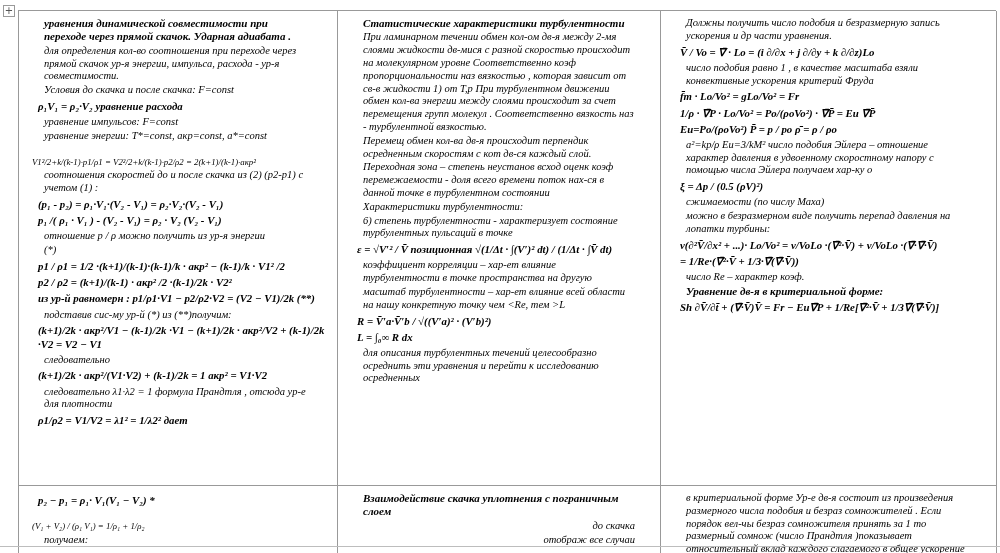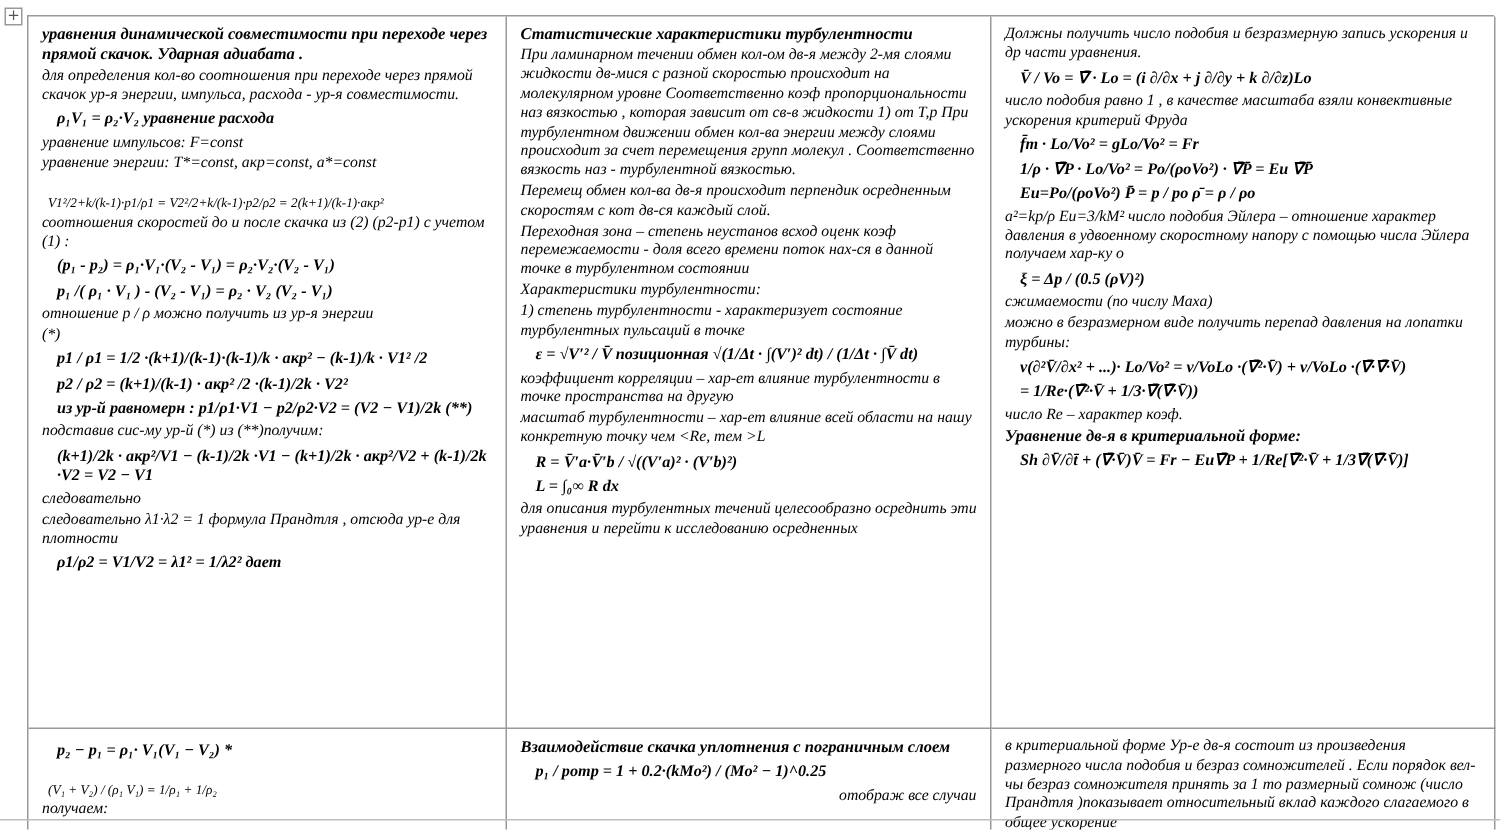--- a/index.html
+++ b/index.html
@@ -32,21 +32,21 @@
     border-left: 1px solid #999;
     background: #fff;
   }
   .cell {
     border-right: 1px solid #999;
     border-bottom: 1px solid #999;
     padding: 5px 9px 4px 9px;
     overflow: hidden;
   }
   .blk {
-    margin: 1px 0;
+    margin: 1px 16px;
     font-style: italic;
     font-size: 10.5px;
     line-height: 1.22;
   }
   .s-t { font-weight: bold; font-size: 11px; }
   .s-n { }
   .s-f { margin: 3px 0 3px 10px; font-size: 10.8px; font-weight: bold; }
   .s-fs { margin: 14px 0 2px 4px; font-size: 8.8px; }
   .al-r { text-align: right; }
   .bottom-rule {
@@ -59,45 +59,47 @@
 <body>
 
 <div class="table-handle">
   <span>+</span>
 </div>
 
 <div class="tbl">
   <div class="cell">
       <p class="blk s-t">уравнения динамической совместимости при переходе через прямой скачок. Ударная адиабата .</p>
       <p class="blk s-n">для определения кол-во соотношения при переходе через прямой скачок ур-я энергии, импульса, расхода  - ур-я совместимости.</p>
+      <p class="blk s-n">Условия до скачка и после скачка: F=const</p>
       <p class="blk s-f">ρ₁V₁ = ρ₂·V₂         уравнение расхода</p>
       <p class="blk s-n">уравнение импульсов: F=const</p>
       <p class="blk s-n">уравнение энергии: T*=const, aкр=const, a*=const</p>
       <p class="blk s-fs">V1²/2+k/(k-1)·p1/ρ1 = V2²/2+k/(k-1)·p2/ρ2 = 2(k+1)/(k-1)·aкр²</p>
       <p class="blk s-n">соотношения скоростей до и после скачка  из (2) (p2-p1) с учетом (1) :</p>
       <p class="blk s-f">(p₁ - p₂) = ρ₁·V₁·(V₂ - V₁) = ρ₂·V₂·(V₂ - V₁)</p>
       <p class="blk s-f">p₁ /( ρ₁ · V₁ ) - (V₂ - V₁) = ρ₂ · V₂ (V₂ - V₁)</p>
       <p class="blk s-n">отношение    p / ρ    можно получить из ур-я энергии</p>
       <p class="blk s-n">(*)</p>
       <p class="blk s-f">p1 / ρ1 = 1/2 ·(k+1)/(k-1)·(k-1)/k · aкр² − (k-1)/k · V1² /2</p>
       <p class="blk s-f">p2 / ρ2 = (k+1)/(k-1) · aкр² /2 ·(k-1)/2k · V2²</p>
       <p class="blk s-f">из ур-й равномерн :  p1/ρ1·V1 − p2/ρ2·V2 = (V2 − V1)/2k   (**)</p>
       <p class="blk s-n">подставив сис-му ур-й (*) из (**)получим:</p>
       <p class="blk s-f">(k+1)/2k · aкр²/V1 − (k-1)/2k ·V1 − (k+1)/2k · aкр²/V2 + (k-1)/2k ·V2 = V2 − V1</p>
       <p class="blk s-n">следовательно</p>
+      <p class="blk s-f">(k+1)/2k · aкр²/(V1·V2) + (k-1)/2k = 1        aкр² = V1·V2</p>
       <p class="blk s-n">следовательно  λ1·λ2 = 1  формула Прандтля , отсюда ур-е для плотности</p>
       <p class="blk s-f">ρ1/ρ2 = V1/V2 = λ1² = 1/λ2²       дает</p>
     </div>
   <div class="cell">
       <p class="blk s-t">Статистические характеристики турбулентности</p>
       <p class="blk s-n">При ламинарном течении обмен кол-ом дв-я между 2-мя слоями жидкости дв-мися с разной скоростью происходит на молекулярном уровне Соответственно коэф пропорциональности наз вязкостью , которая зависит от св-в жидкости 1) от T,p  При турбулентном движении обмен кол-ва энергии между слоями происходит за счет перемещения групп молекул . Соответственно вязкость наз -  турбулентной вязкостью.</p>
       <p class="blk s-n">Перемещ обмен кол-ва дв-я происходит перпендик осредненным скоростям с кот дв-ся каждый слой.</p>
       <p class="blk s-n">Переходная зона – степень неустанов всход оценк коэф перемежаемости  - доля всего времени поток нах-ся в данной точке в турбулентном состоянии</p>
       <p class="blk s-n">Характеристики турбулентности:</p>
-      <p class="blk s-n">1) степень турбулентности  - характеризует состояние турбулентных пульсаций в точке</p>
+      <p class="blk s-n">6) степень турбулентности  - характеризует состояние турбулентных пульсаций в точке</p>
       <p class="blk s-f">ε = √V′² / V̄     позиционная      √(1/Δt · ∫(V′)² dt) / (1/Δt · ∫V̄ dt)</p>
       <p class="blk s-n">коэффициент корреляции – хар-ет влияние турбулентности в точке пространства на другую</p>
       <p class="blk s-n">масштаб турбулентности – хар-ет влияние всей области на нашу конкретную точку          чем &lt;Re, тем &gt;L</p>
       <p class="blk s-f">R = V̄′a·V̄′b / √((V′a)² · (V′b)²)</p>
       <p class="blk s-f">L = ∫₀∞ R dx</p>
       <p class="blk s-n">для описания турбулентных течений целесообразно осреднить эти уравнения и перейти к исследованию осредненных</p>
     </div>
   <div class="cell">
       <p class="blk s-n">Должны получить число подобия и безразмерную запись ускорения и др части уравнения.</p>
       <p class="blk s-f">V̄ / Vo = ∇̄ · Lo = (i ∂/∂x + j ∂/∂y + k ∂/∂z)Lo</p>
@@ -115,21 +117,21 @@
       <p class="blk s-t">Уравнение дв-я в критериальной форме:</p>
       <p class="blk s-f">Sh ∂V̄/∂t̄ + (∇̄·V̄)V̄ = Fr − Eu∇̄P + 1/Re[∇̄²·V̄ + 1/3∇̄(∇̄·V̄)]</p>
     </div>
   <div class="cell">
       <p class="blk s-f">p₂ − p₁ = ρ₁· V₁(V₁ − V₂)          *</p>
       <p class="blk s-fs">(V₁ + V₂) / (ρ₁ V₁)  =  1/ρ₁ + 1/ρ₂</p>
       <p class="blk s-n">получаем:</p>
     </div>
   <div class="cell">
       <p class="blk s-t">Взаимодействие скачка уплотнения с пограничным слоем</p>
-      <p class="blk s-f">p₁ / pотр  =  1 + 0.2·(kMo²) / (Mo² − 1)^0.25</p>
+      <p class="blk s-n al-r">до скачка</p>
       <p class="blk s-n al-r">отображ все случаи</p>
     </div>
   <div class="cell">
       <p class="blk s-n">в критериальной форме Ур-е дв-я состоит из произведения размерного числа подобия и безраз сомножителей . Если порядок вел-чы безраз сомножителя принять за 1 то размерный сомнож (число Прандтля )показывает относительный вклад каждого слагаемого в общее ускорение</p>
     </div>
 </div>
 
 <div class="bottom-rule"></div>
 
 </body></html>

